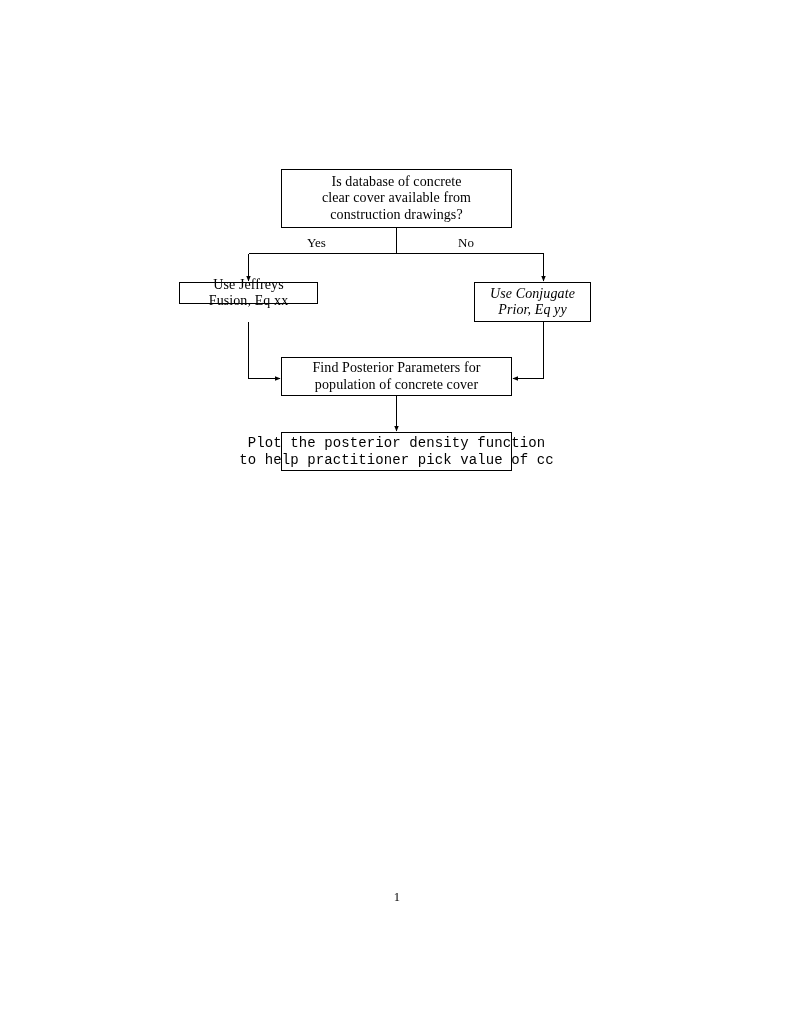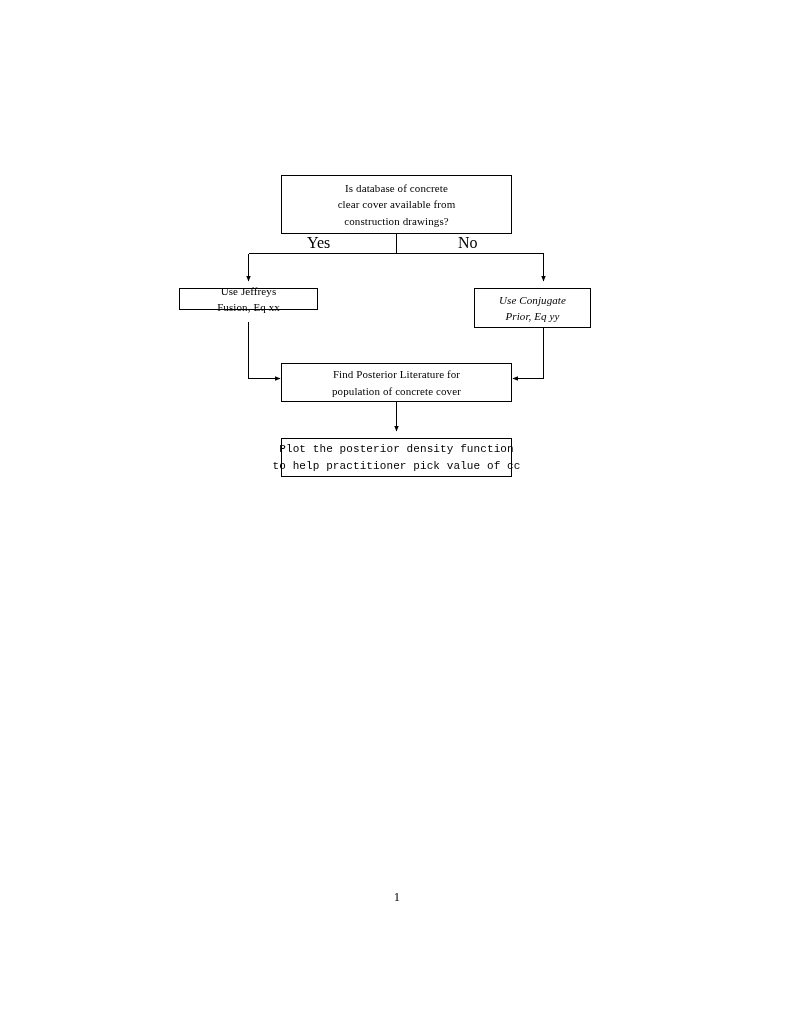--- a/index.html
+++ b/index.html
@@ -34,39 +34,38 @@
 
   .node {
     position: absolute;
     box-sizing: border-box;
     border: 1px solid #000000;
     background: #ffffff;
     display: flex;
     flex-direction: column;
     align-items: center;
     justify-content: center;
-    font-size: 11px;
+    font-size: 14px;
     line-height: 16.5px;
     letter-spacing: 0.1px;
     text-align: center;
     white-space: nowrap;
-    margin-top: 6px;
   }
   .node .ln { display: block; }
 
   #node-decision { left: 281px; top: 169px; width: 231px; height: 59px; }
   #node-jeffreys  { left: 179px; top: 282px; width: 139px; height: 22px; }
   #node-conjugate { left: 474px; top: 282px; width: 117px; height: 40px; font-style: italic; }
   #node-posterior { left: 281px; top: 357px; width: 231px; height: 39px; }
   #node-plot      { left: 281px; top: 432px; width: 231px; height: 39px; font-family: Liberation Mono, monospace; }
 
   
   .edge-label {
     position: absolute;
-    font-size: 16px;
+    font-size: 13px;
     line-height: 14px;
     white-space: nowrap;
   }
   #label-yes { left: 307px; top: 236px; }
   #label-no  { left: 458px; top: 236px; }
 
   
   #edges {
     position: absolute;
     left: 0; top: 0;
@@ -152,21 +151,21 @@
       <span class="ln">Use Jeffreys</span>
       <span class="ln">Fusion, Eq xx</span>
     </div>
 
     <div class="node" id="node-conjugate">
       <span class="ln">Use Conjugate</span>
       <span class="ln">Prior, Eq yy</span>
     </div>
 
     <div class="node" id="node-posterior">
-      <span class="ln">Find Posterior Literature for</span>
+      <span class="ln">Find Posterior Parameters for</span>
       <span class="ln">population of concrete cover</span>
     </div>
 
     <div class="node" id="node-plot">
       <span class="ln">Plot the posterior density function</span>
       <span class="ln">to help practitioner pick value of cc</span>
     </div>
 
   </div>
 

